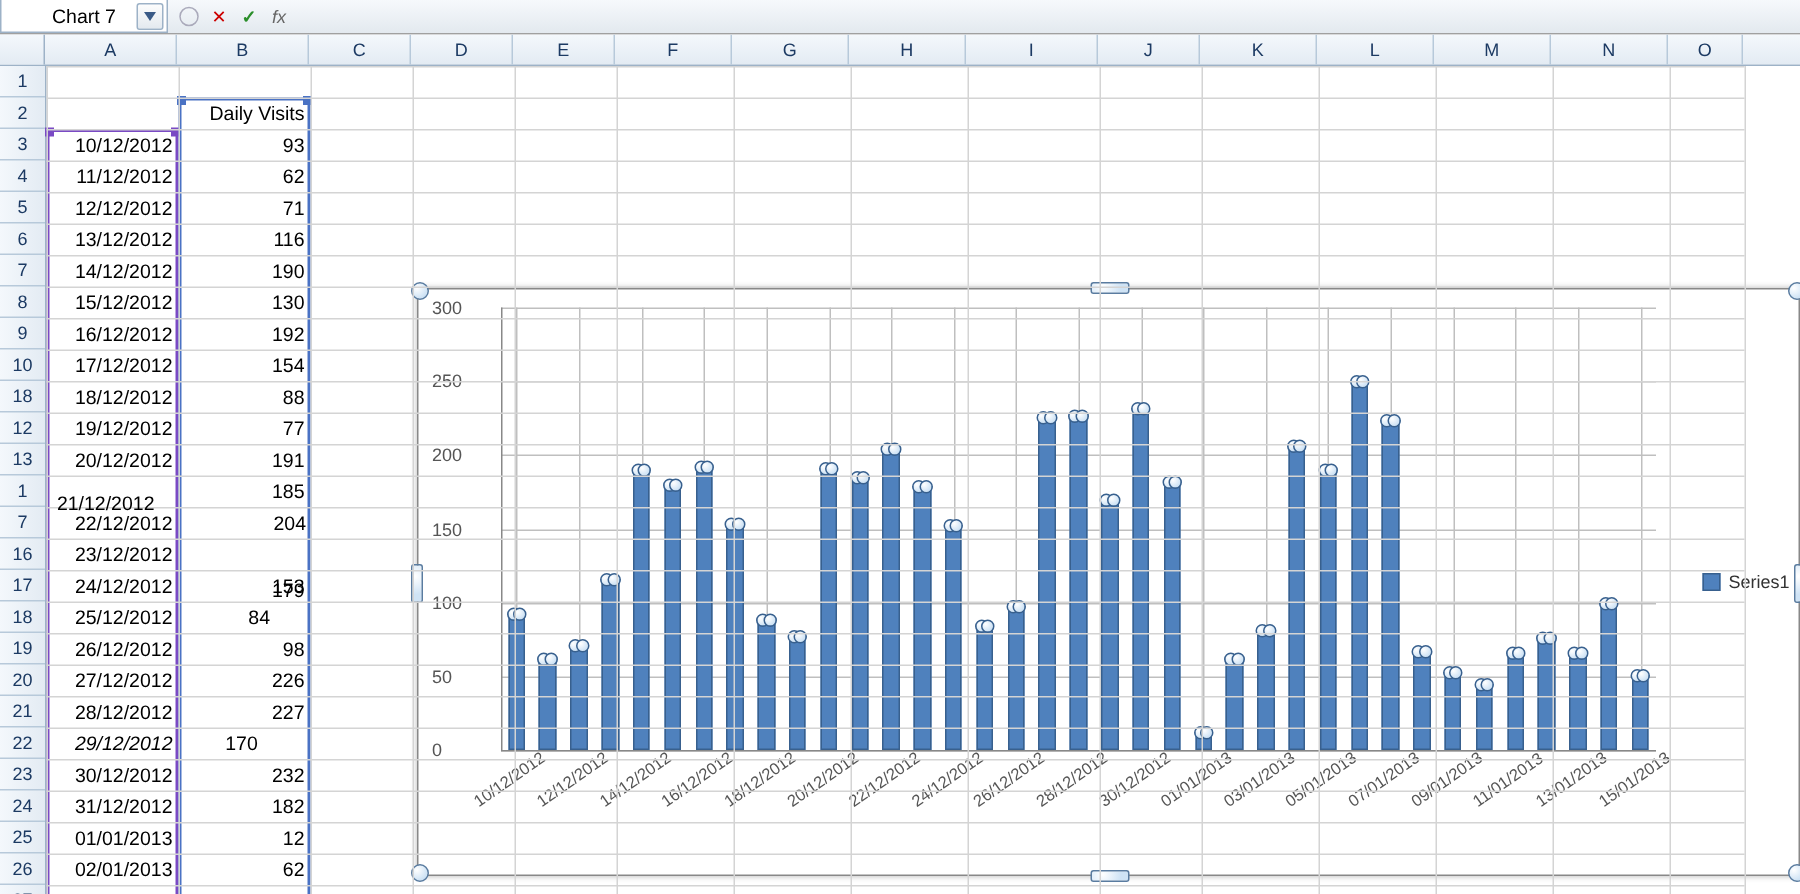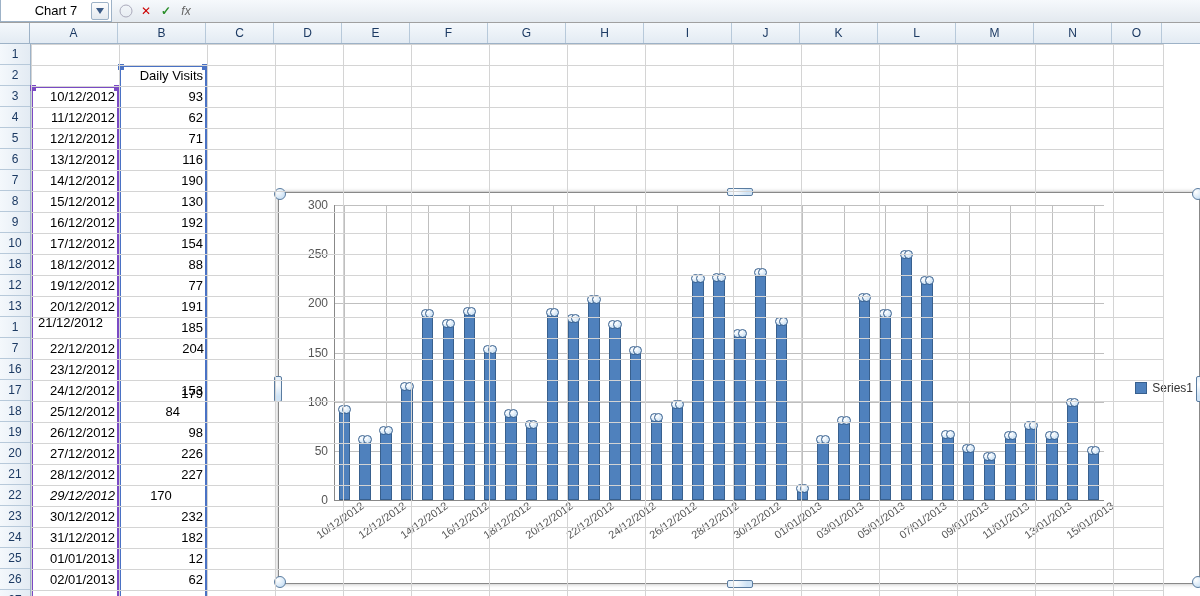--- a/index.html
+++ b/index.html
@@ -194,21 +194,21 @@
     background: #fff;
   }
   .vgrid, .hgrid {
     position: absolute;
     background: #bfbfbf;
   }
   .y-tick {
     position: absolute;
     right: 100%;
     width: 40px;
-    text-align: right;
+    text-align: left;
     font-size: 12px;
     color: #555;
     transform: translateY(-50%);
     padding-right: 6px;
   }
   .bar {
     position: absolute;
     bottom: 0;
     background: #4f81bd;
     border: 1px solid #38608e;
@@ -625,21 +625,21 @@
           <div class="cell right" style="left: 0px; top: 168px; width: 88px;">16/12/2012</div>
           <div class="cell right" style="left: 88px; top: 168px; width: 88px;">192</div>
           <div class="cell right" style="left: 0px; top: 189px; width: 88px;">17/12/2012</div>
           <div class="cell right" style="left: 88px; top: 189px; width: 88px;">154</div>
           <div class="cell right" style="left: 0px; top: 210px; width: 88px;">18/12/2012</div>
           <div class="cell right" style="left: 88px; top: 210px; width: 88px;">88</div>
           <div class="cell right" style="left: 0px; top: 231px; width: 88px;">19/12/2012</div>
           <div class="cell right" style="left: 88px; top: 231px; width: 88px;">77</div>
           <div class="cell right" style="left: 0px; top: 252px; width: 88px;">20/12/2012</div>
           <div class="cell right" style="left: 88px; top: 252px; width: 88px;">191</div>
-          <div class="cell right" style="left: 0px; top: 268px; width: 76px;">21/12/2012</div>
+          <div class="cell right" style="left: 0px; top: 281px; width: 76px;">21/12/2012</div>
           <div class="cell right" style="left: 88px; top: 273px; width: 88px;">185</div>
           <div class="cell right" style="left: 0px; top: 294px; width: 88px;">22/12/2012</div>
           <div class="cell right" style="left: 88px; top: 294px; width: 89px;">204</div>
           <div class="cell right" style="left: 0px; top: 315px; width: 88px;">23/12/2012</div>
           <div class="cell right" style="left: 88px; top: 315px; width: 88px; margin-top: 24px;">179</div>
           <div class="cell right" style="left: 0px; top: 336px; width: 88px;">24/12/2012</div>
           <div class="cell right" style="left: 88px; top: 336px; width: 88px;">153</div>
           <div class="cell right" style="left: 0px; top: 357px; width: 88px;">25/12/2012</div>
           <div class="cell right" style="left: 88px; top: 357px; width: 65px;">84</div>
           <div class="cell right" style="left: 0px; top: 378px; width: 88px;">26/12/2012</div>

